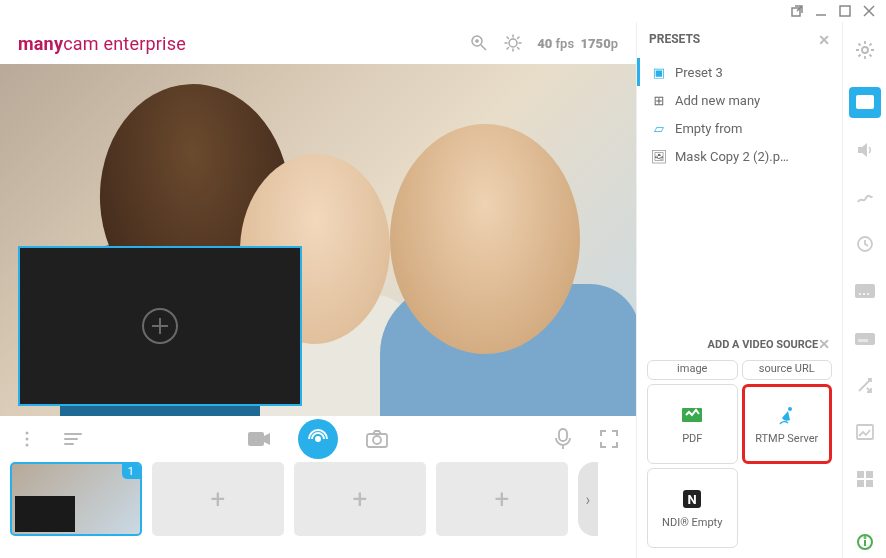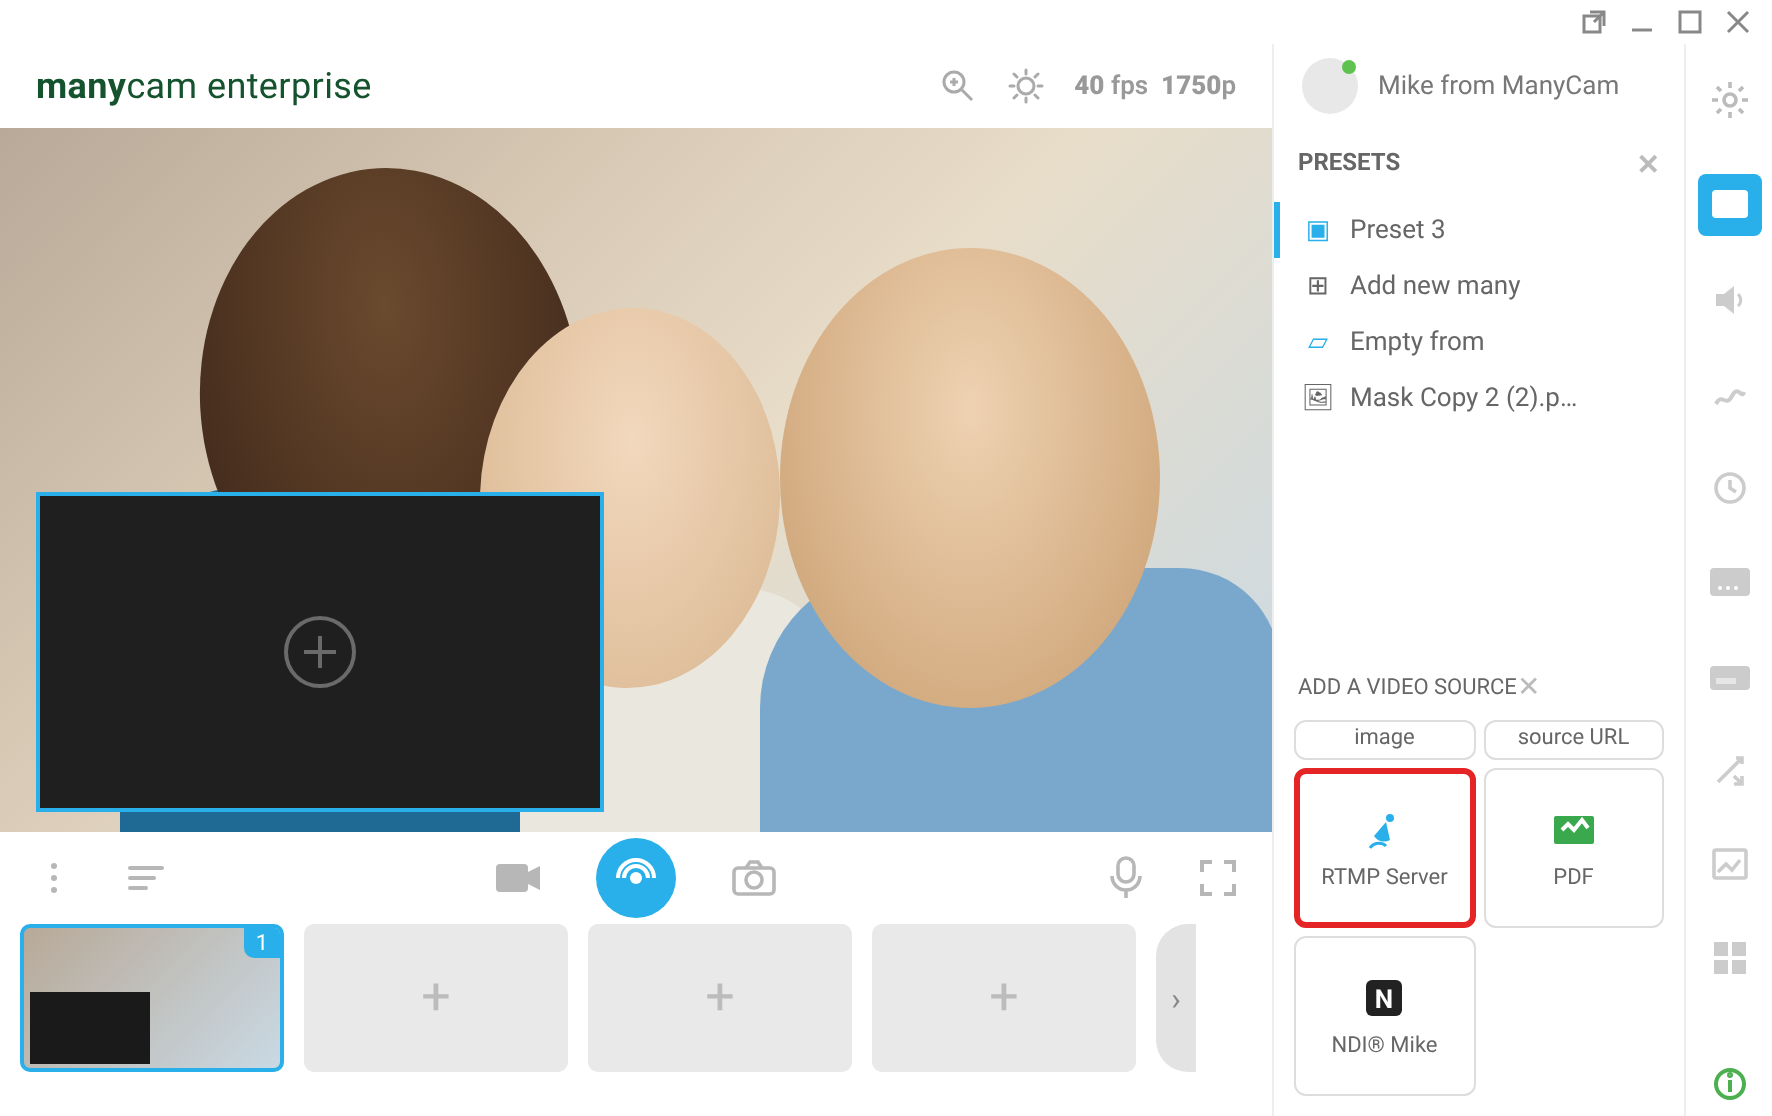--- a/index.html
+++ b/index.html
@@ -4,21 +4,21 @@
 <style>
 *{margin:0;padding:0;box-sizing:border-box;font-family:-apple-system,BlinkMacSystemFont,"Segoe UI",Roboto,Arial,sans-serif}
 body{background:#fff;width:886px;height:558px;overflow:hidden;position:relative}
 .titlebar{height:22px;display:flex;justify-content:flex-end;align-items:center;gap:10px;padding-right:10px}
 .titlebar .tb{width:14px;height:14px;color:#888;cursor:pointer;display:flex;align-items:center;justify-content:center}
 .main{display:flex;height:536px}
 .left{width:636px;display:flex;flex-direction:column}
 .right{width:206px;display:flex;flex-direction:column;border-left:1px solid #eee}
 .sidebar{width:44px;display:flex;flex-direction:column;align-items:center;gap:16px;padding-top:8px;border-left:1px solid #eee}
 .header{height:42px;display:flex;align-items:center;padding:0 18px;gap:14px;color:#999}
-.brand{font-size:18px;color:#14532d;letter-spacing:0.2px}
+.brand{font-size:18px;color:#be185d;letter-spacing:0.2px}
 .brand b{font-weight:700}
 .hspacer{flex:1}
 .hicon{width:20px;height:20px;color:#aaa;cursor:pointer;display:flex;align-items:center;justify-content:center}
 .fpsres{font-size:13px;font-weight:600;color:#999}
 .prof{display:flex;align-items:center;gap:10px;padding:0 14px;height:42px;color:#777;font-size:13px}
 .avatar{width:28px;height:28px;border-radius:50%;background:#e8e8e8;position:relative}
 .avatar::after{content:"";position:absolute;top:1px;right:1px;width:7px;height:7px;background:#5ec24f;border-radius:50%}
 .gear{width:42px;height:42px;display:flex;align-items:center;justify-content:center;color:#bbb;cursor:pointer}
 .preview{position:relative;height:352px;background:linear-gradient(135deg,#b8a998 0%,#d6c7b3 30%,#e8ddc9 55%,#c9d9e4 100%);overflow:hidden}
 .person{position:absolute;border-radius:50%}
@@ -41,21 +41,21 @@
 .thumb{width:132px;height:74px;border-radius:5px;background:#e9e9e9;display:flex;align-items:center;justify-content:center;color:#bcbcbc;font-size:26px;cursor:pointer;position:relative;overflow:hidden}
 .thumb.active{border:2px solid #29b0ea}
 .badge{position:absolute;top:0;right:0;background:#29b0ea;color:#fff;font-size:11px;padding:1px 6px;border-bottom-left-radius:5px}
 .thmini{position:absolute;left:3px;top:32px;width:60px;height:36px;background:#1a1a1a}
 .navbtn{width:20px;height:74px;background:#e3e3e3;border-radius:16px 0 0 16px;display:flex;align-items:center;justify-content:center;color:#888;cursor:pointer}
 .presets{padding:10px 12px;display:flex;justify-content:space-between;color:#666;font-size:12px;font-weight:700}
 .presetlist{padding:0 0 8px 0}
 .prow{display:flex;align-items:center;gap:8px;padding:6px 14px;font-size:13px;color:#666;cursor:pointer}
 .prow.sel{border-left:3px solid #29b0ea;padding-left:11px}
 .prow .picon{width:16px;height:16px;display:flex;align-items:center;justify-content:center}
-.srchead{display:flex;align-items:center;justify-content:flex-start;padding:8px 12px;font-size:11px;font-weight:400;color:#666}
+.srchead{display:flex;align-items:center;justify-content:flex-end;padding:8px 12px;font-size:11px;font-weight:700;color:#666}
 .srcgrid{display:grid;grid-template-columns:1fr 1fr;gap:4px;padding:0 10px 10px}
 .tile{height:80px;border:1px solid #ddd;border-radius:6px;display:flex;flex-direction:column;align-items:center;justify-content:center;gap:6px;font-size:11px;color:#666;cursor:pointer;text-align:center;line-height:1.1}
 .tile.short{height:20px;justify-content:flex-start;padding-top:2px}
 .tile.hl{border:3px solid #e52525}
 .sicon{width:24px;height:24px;color:#555;display:flex;align-items:center;justify-content:center}
 .sidebar .sitem{width:32px;height:32px;display:flex;align-items:center;justify-content:center;color:#ccc;cursor:pointer;border-radius:4px}
 .sidebar .sitem.active{background:#29b0ea;color:#fff}
 .close-x{color:#bbb;cursor:pointer;font-size:14px}
 </style>
 </head>
@@ -175,24 +175,20 @@
         <div class="thmini"></div>
       </div>
       <div class="thumb">+</div>
       <div class="thumb">+</div>
       <div class="thumb">+</div>
       <div class="navbtn">›</div>
     </div>
   </div>
 
   <div class="right">
-    <div class="prof">
-      <div class="avatar"></div>
-      <span>Mike from ManyCam</span>
-    </div>
     <div class="presets">
       <span>PRESETS</span>
       <span class="close-x">✕</span>
     </div>
     <div class="presetlist">
       <div class="prow sel">
           <span class="picon" style="color:#29b0ea">▣</span>
           <span>Preset 3</span>
         </div>
       <div class="prow">
@@ -213,47 +209,47 @@
       <span>ADD A VIDEO SOURCE</span>
       <span class="close-x">✕</span>
     </div>
     <div class="srcgrid">
       <div class="tile short">
           <span>image</span>
         </div>
       <div class="tile short">
           <span>source URL</span>
         </div>
+      <div class="tile">
+        <span class="sicon" style="color:#3aa84c">
+            <svg width="24" height="22" fill="currentColor">
+              <rect x="2" y="4" width="20" height="14" rx="1"></rect>
+              <path d="M6 11l3-3 3 3 4-5 3 4" stroke="#fff" fill="none" stroke-width="2"></path>
+            </svg>
+          </span>
+        <span>PDF</span>
+      </div>
       <div class="tile hl">
         <span class="sicon" style="color:#29b0ea">
             <svg width="22" height="22" fill="currentColor">
               <circle cx="14" cy="5" r="2"></circle>
               <path d="M12 7L6 14a6 6 0 0 0 8 2z"></path>
               <path d="M4 20c2-3 6-3 8-1" fill="none" stroke="currentColor" stroke-width="1.5"></path>
             </svg>
           </span>
         <span>RTMP Server</span>
       </div>
       <div class="tile">
-        <span class="sicon" style="color:#3aa84c">
-            <svg width="24" height="22" fill="currentColor">
-              <rect x="2" y="4" width="20" height="14" rx="1"></rect>
-              <path d="M6 11l3-3 3 3 4-5 3 4" stroke="#fff" fill="none" stroke-width="2"></path>
-            </svg>
-          </span>
-        <span>PDF</span>
-      </div>
-      <div class="tile">
         <span class="sicon">
             <svg width="22" height="22">
               <rect x="2" y="2" width="18" height="18" rx="3" fill="#222"></rect>
               <text x="11" y="16" font-size="13" font-weight="700" fill="#fff" text-anchor="middle">N</text>
             </svg>
           </span>
-        <span>NDI® Mike</span>
+        <span>NDI® Empty</span>
       </div>
     </div>
   </div>
 
   <div class="sidebar">
     <div class="gear">
         <svg width="20" height="20" fill="none" stroke="currentColor" stroke-width="1.8">
           <circle cx="10" cy="10" r="3"></circle>
           <path d="M10 1v3M10 16v3M1 10h3M16 10h3M3.5 3.5l2 2M14.5 14.5l2 2M3.5 16.5l2-2M14.5 5.5l2-2"></path>
         </svg>

